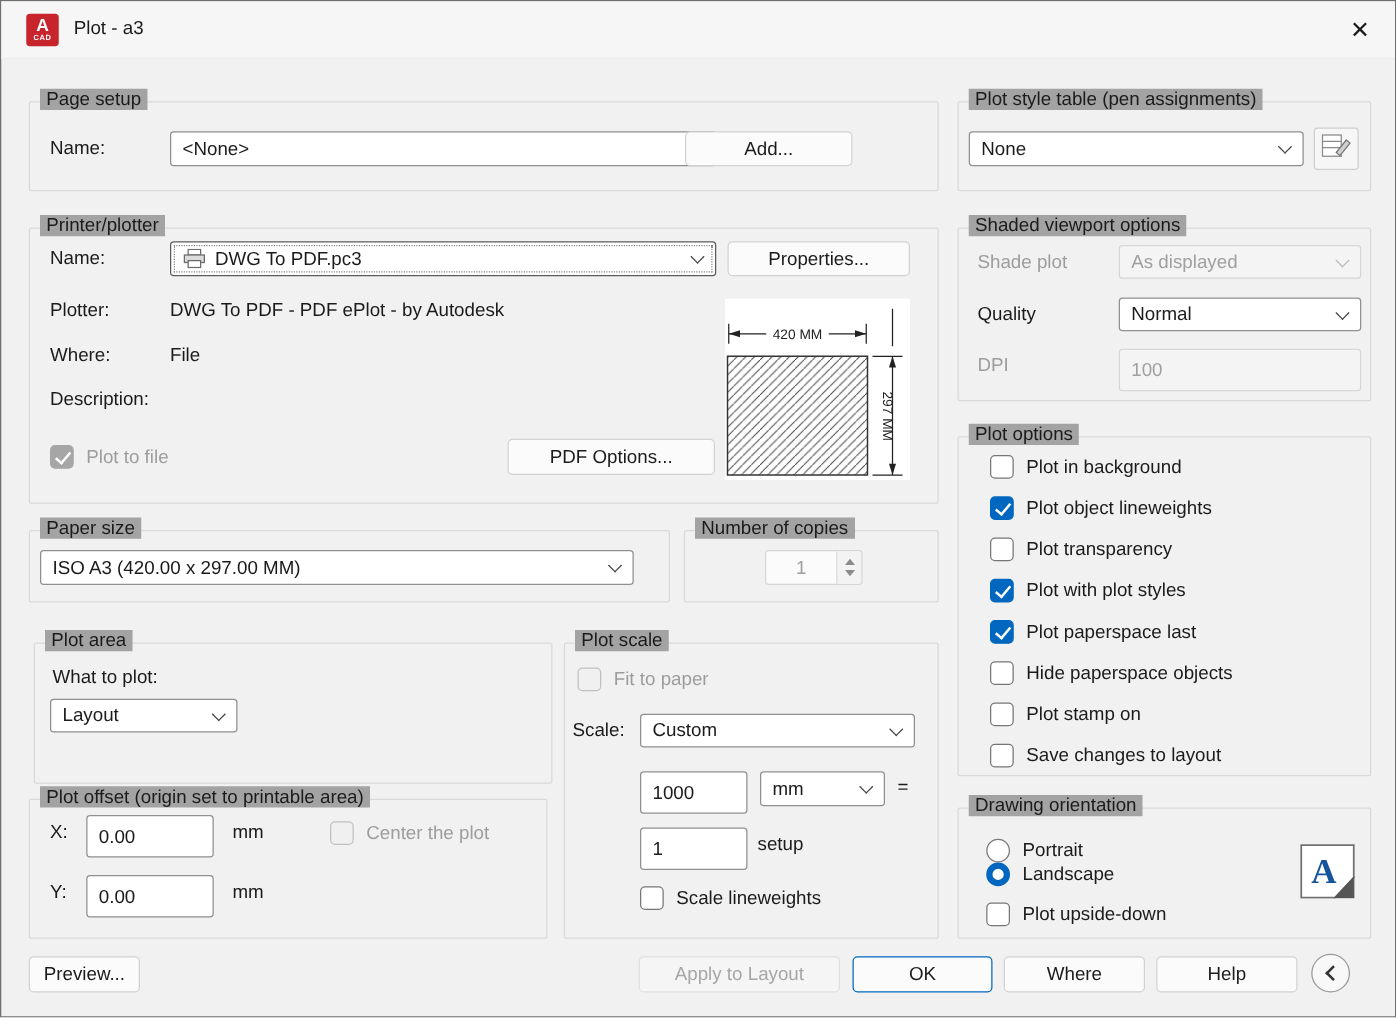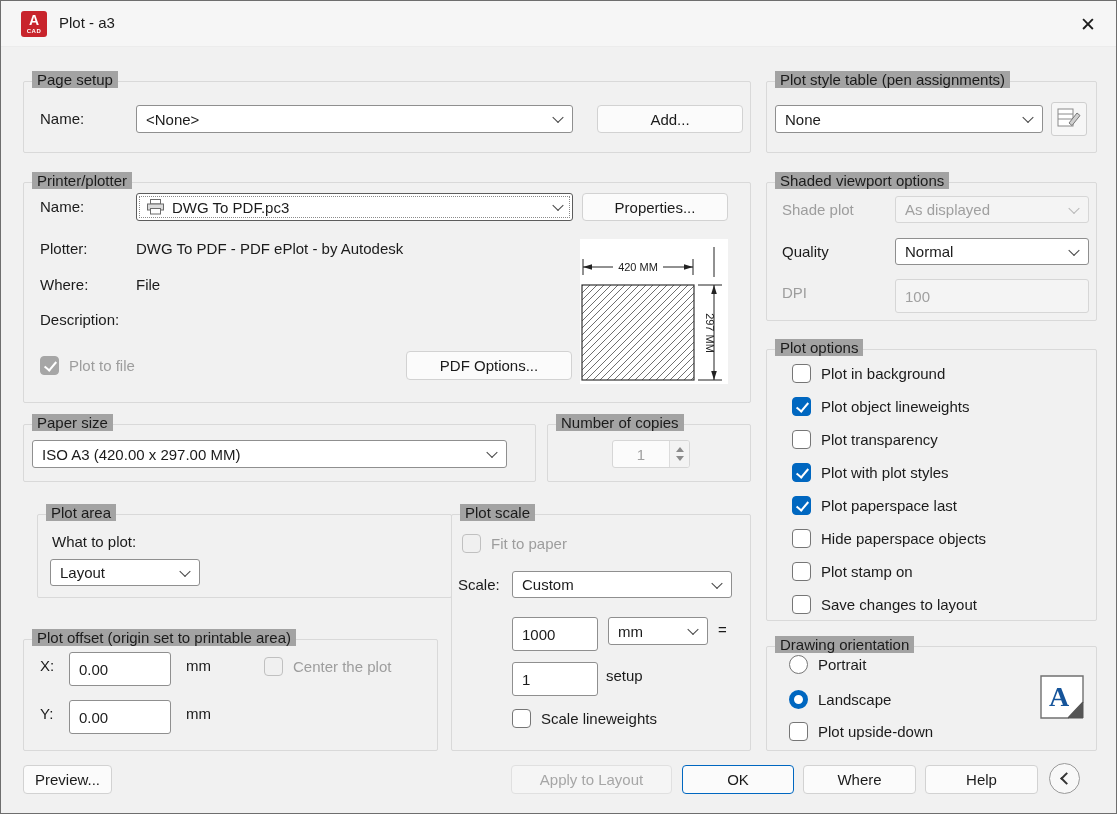--- a/index.html
+++ b/index.html
@@ -79,21 +79,21 @@
     <div class="close-btn">✕</div>
   </div>
 
   <div class="group" style="left:22px;top:80px;width:728px;height:72px">
     <div class="legend">Page setup</div>
     <div class="label" style="left:16px;top:27px">Name:</div>
     <div class="combo" style="left:112px;top:23px;width:437px;height:28px">
       <span class="combo-text">&lt;None&gt;</span>
       <span class="chev"></span>
     </div>
-    <div class="btn" style="left:573px;top:23px;width:146px;height:28px">Add...</div>
+    <div class="btn" style="left:524px;top:23px;width:134px;height:28px">Add...</div>
   </div>
 
   <div class="group" style="left:765px;top:80px;width:331px;height:72px">
     <div class="legend">Plot style table (pen assignments)</div>
     <div class="combo" style="left:8px;top:23px;width:268px;height:28px">
       <span class="combo-text">None</span>
       <span class="chev"></span>
     </div>
     <div class="icon-btn" style="left:284px;top:20px;width:36px;height:34px">
       <span>
@@ -229,21 +229,21 @@
     <div class="legend">Number of copies</div>
     <div class="spinner" style="left:64px;top:15px;width:78px;height:28px">
       <span class="spin-val">1</span>
       <span class="spin-btns">
         <span class="tri-up"></span>
         <span class="tri-down"></span>
       </span>
     </div>
   </div>
 
-  <div class="group" style="left:36px;top:513px;width:415px;height:84px">
+  <div class="group" style="left:26px;top:513px;width:415px;height:113px">
     <div class="legend">Plot area</div>
     <div class="label" style="left:14px;top:17px">What to plot:</div>
     <div class="combo" style="left:12px;top:44px;width:150px;height:27px">
       <span class="combo-text">Layout</span>
       <span class="chev"></span>
     </div>
   </div>
 
   <div class="group" style="left:450px;top:513px;width:300px;height:237px">
     <div class="legend">Plot scale</div>
@@ -287,21 +287,21 @@
     </div>
     <div class="label" style="left:16px;top:64px">Y:</div>
     <div class="textbox" style="left:45px;top:60px;width:102px;height:28px">
       <span>0.00</span>
     </div>
     <div class="label" style="left:162px;top:64px">mm</div>
   </div>
 
   <div class="group" style="left:765px;top:645px;width:331px;height:105px">
     <div class="legend">Drawing orientation</div>
-    <div class="check-row" style="left:22px;top:8px">
+    <div class="check-row" style="left:22px;top:24px">
       <span class="radio"></span>
       <span>Portrait</span>
     </div>
     <div class="check-row" style="left:22px;top:43px">
       <span class="radio on"></span>
       <span>Landscape</span>
     </div>
     <div class="check-row" style="left:22px;top:75px">
       <span class="checkbox"></span>
       <span>Plot upside-down</span>

